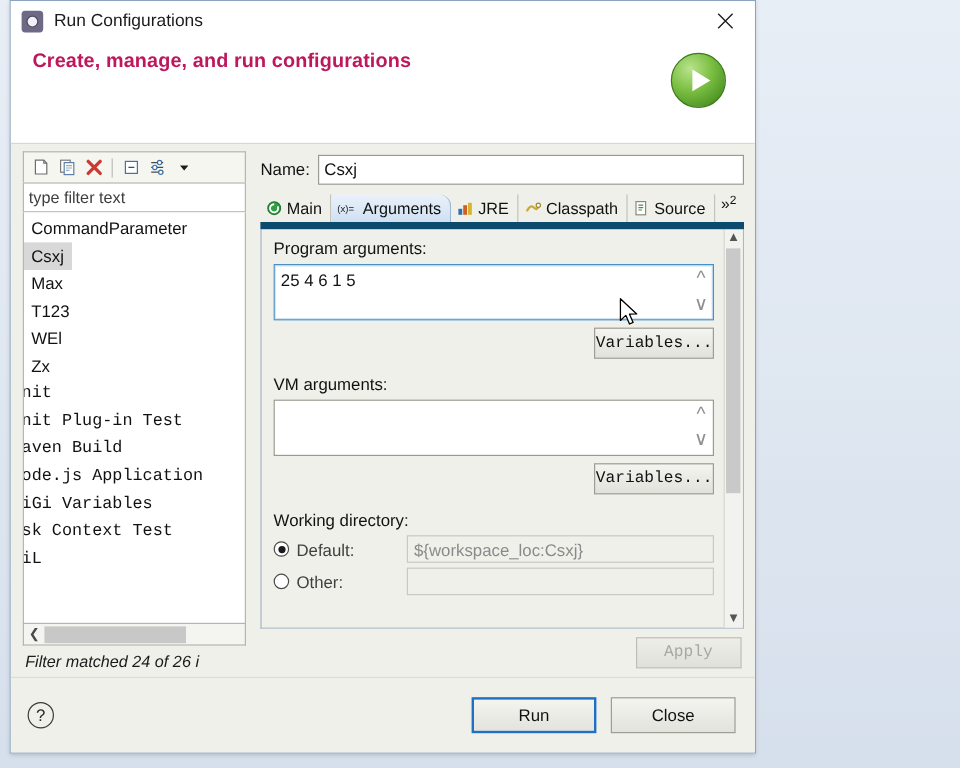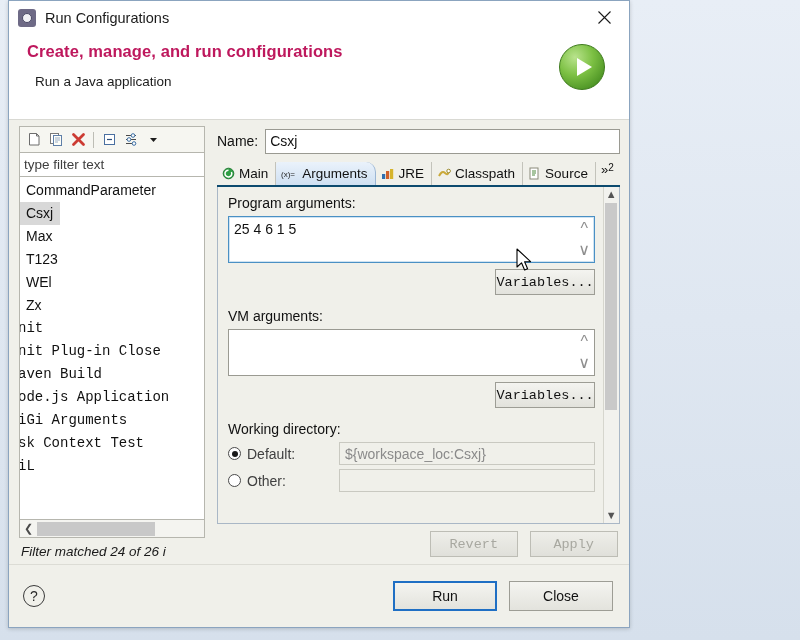--- a/index.html
+++ b/index.html
@@ -206,21 +206,21 @@
     font-size: 14px; color: #111;
     display: flex; align-items: center;
     padding: 0 4px;
     box-sizing: border-box;
   }
 
   
   .tabs {
     flex: 0 0 24px;
     display: flex; align-items: flex-end;
-    border-bottom: 2px solid #0c4a6e;
+    border-bottom: 6px solid #0c4a6e;
     position: relative;
   }
   .tab {
     height: 23px;
     display: flex; align-items: center;
     padding: 0 7px 0 5px;
     font-size: 13.5px; color: #111;
     border-right: 1px solid #c3c3bb;
     box-sizing: border-box;
     cursor: default;
@@ -380,21 +380,20 @@
       <span class="title-text">Run Configurations</span>
       <span class="close-btn">
         <svg width="15" height="15" viewBox="0 0 15 15">
             <path d="M1.5 1.5 L13.5 13.5 M13.5 1.5 L1.5 13.5" stroke="#1a1a1a" stroke-width="1.1" fill="none"></path>
           </svg>
       </span>
     </div>
 
     <div class="banner">
       <div class="banner-title">Create, manage, and run configurations</div>
-      <div class="banner-sub">Run a Java application</div>
       <div class="run-badge">
           <span class="tri"></span>
         </div>
     </div>
 
     <div class="body">
 
       <div class="left">
         <div class="lt-toolbar">
           <span class="tb-btn">
@@ -453,30 +452,30 @@
           <div class="tree-item-wrap">
               <div class="tree-item">WEl</div>
             </div>
           <div class="tree-item-wrap">
               <div class="tree-item">Zx</div>
             </div>
           <div class="tree-item-wrap">
               <div class="tree-item clipped">nit</div>
             </div>
           <div class="tree-item-wrap">
-              <div class="tree-item clipped">nit Plug-in Close</div>
+              <div class="tree-item clipped">nit Plug-in Test</div>
             </div>
           <div class="tree-item-wrap">
               <div class="tree-item clipped">aven Build</div>
             </div>
           <div class="tree-item-wrap">
               <div class="tree-item clipped">ode.js Application</div>
             </div>
           <div class="tree-item-wrap">
-              <div class="tree-item clipped">iGi Arguments</div>
+              <div class="tree-item clipped">iGi Variables</div>
             </div>
           <div class="tree-item-wrap">
               <div class="tree-item clipped">sk Context Test</div>
             </div>
           <div class="tree-item-wrap">
               <div class="tree-item clipped">iL</div>
             </div>
         </div>
 
         <div class="hscroll">
@@ -594,21 +593,20 @@
           <div class="vscroll">
             <span class="varrow">▲</span>
             <span class="vtrack">
                 <span class="vthumb"></span>
               </span>
             <span class="varrow">▼</span>
           </div>
         </div>
 
         <div class="apply-row">
-          <div class="btn disabled">Revert</div>
           <div class="btn disabled">Apply</div>
         </div>
       </div>
     </div>
 
     <div class="footer">
       <span class="help-icon">?</span>
       <div class="footer-btns">
         <div class="btn-big default">Run</div>
         <div class="btn-big">Close</div>

